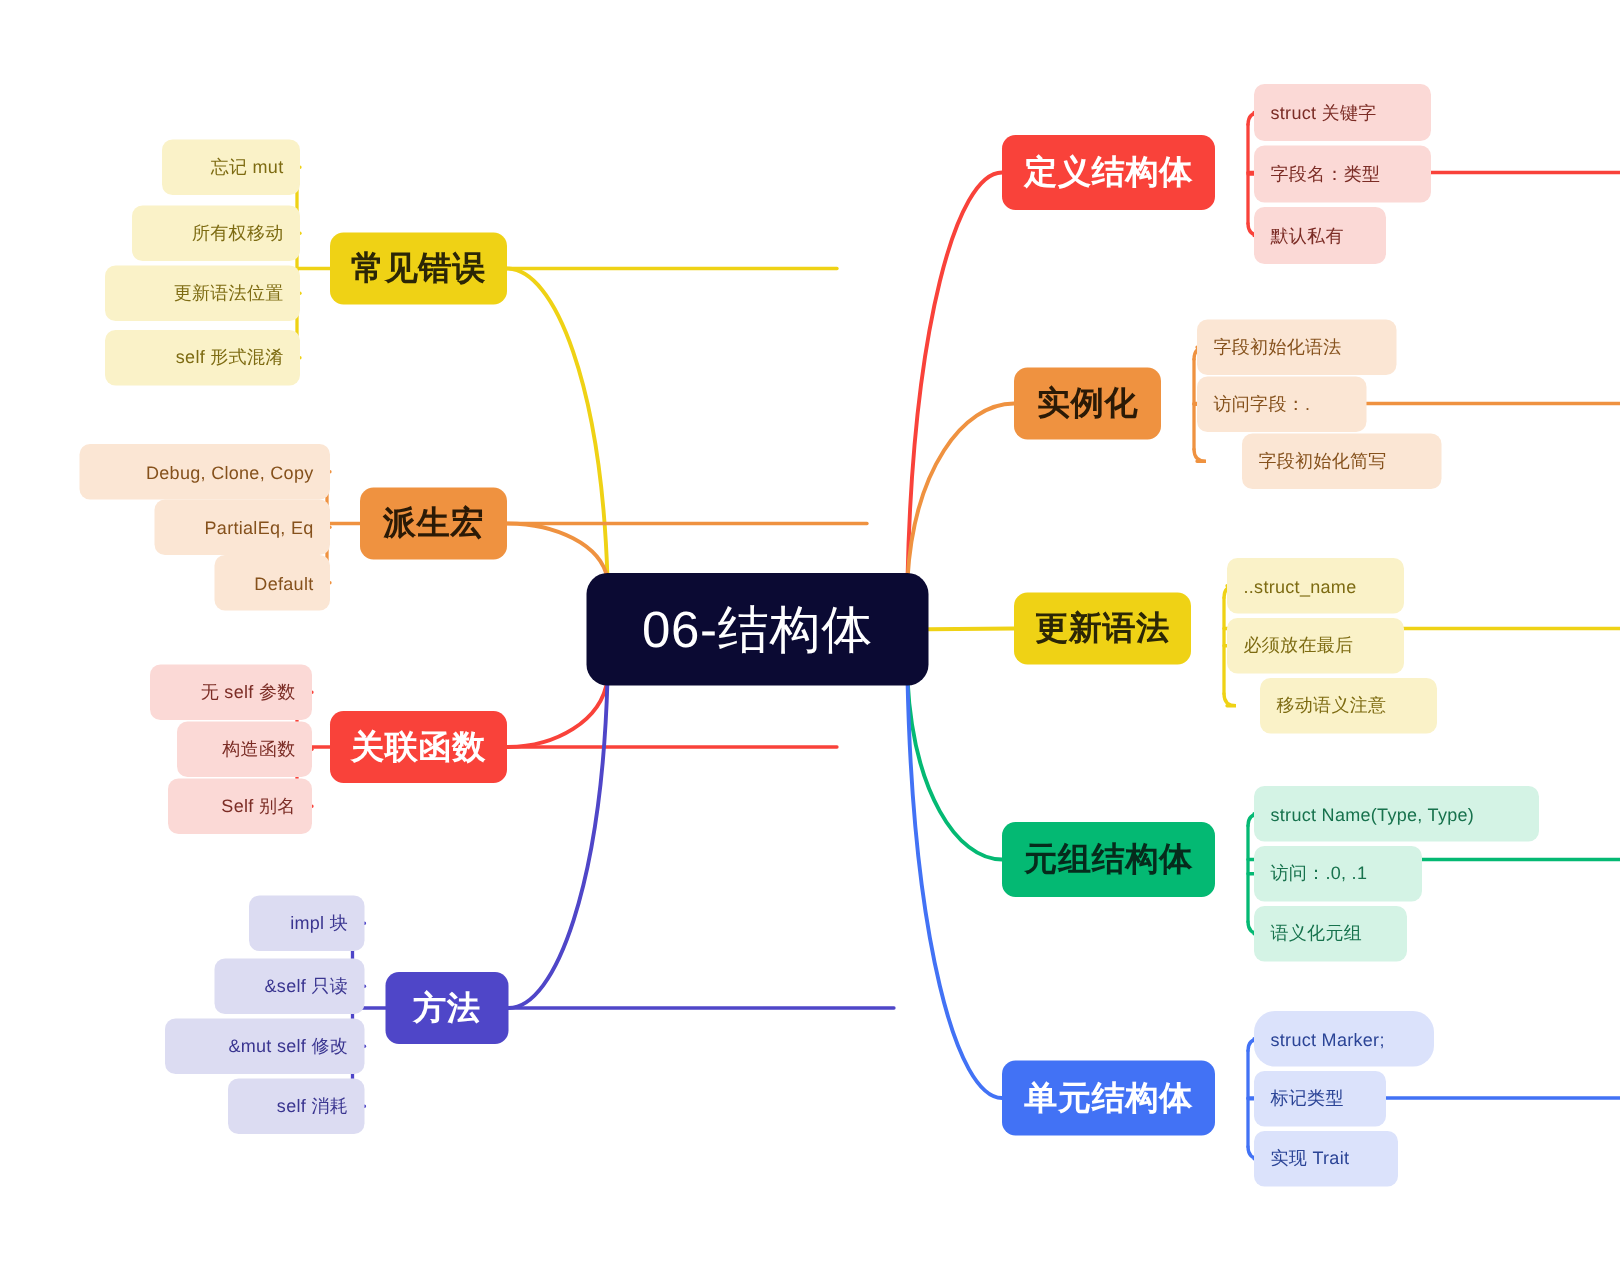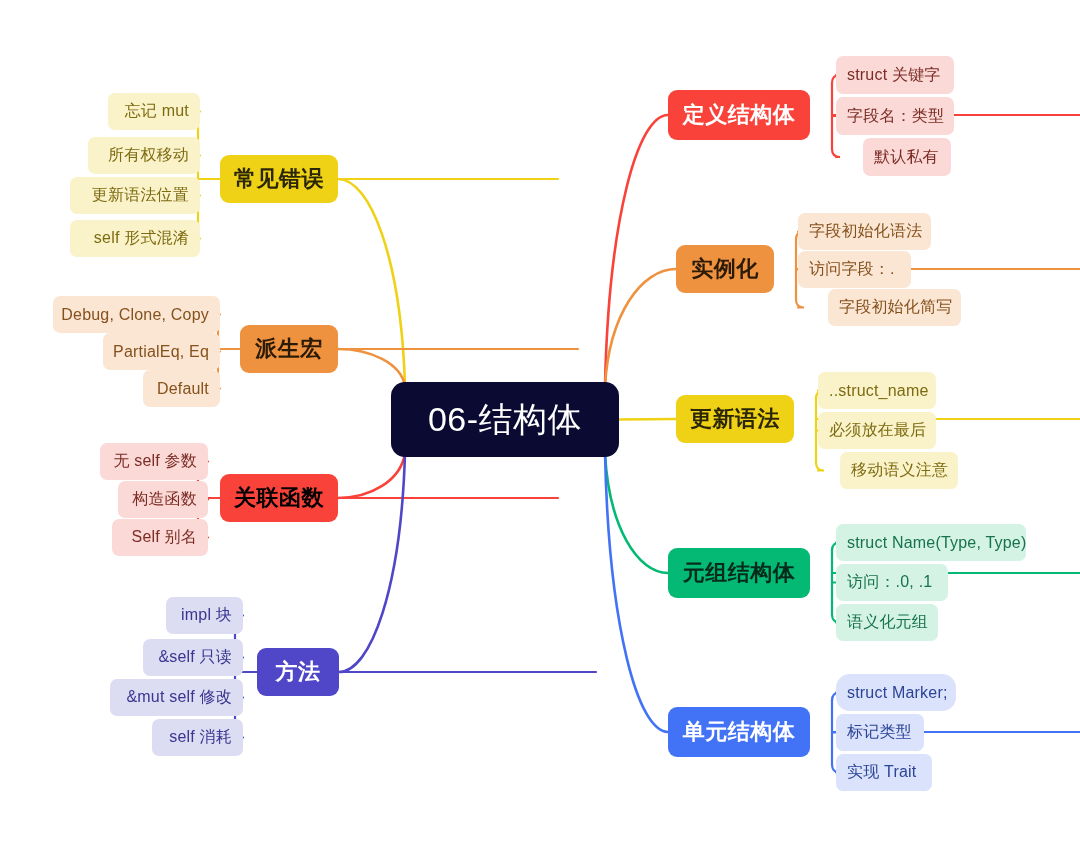--- a/index.html
+++ b/index.html
@@ -43,21 +43,21 @@
     padding: 0 22px;
   }
   .branch-node {
     font-size: 22px;
     font-weight: 700;
     border-radius: 9px;
     padding: 0 16px;
     letter-spacing: 0.5px;
   }
   .leaf-node {
-    font-size: 16px;
+    font-size: 12px;
     font-weight: 400;
     border-radius: 7px;
     padding: 0 11px;
     letter-spacing: 0.2px;
   }
   .leaf-right { justify-content: flex-start; }
   .leaf-left  { justify-content: flex-end; }
 
   #footer {
     position: absolute;
@@ -136,21 +136,21 @@
       <path d="M 235 657.5 L 243 657.5" fill="none" stroke="#4f46c8" stroke-width="2.2" stroke-linecap="round"></path>
       <path d="M 235 697.5 L 243 697.5" fill="none" stroke="#4f46c8" stroke-width="2.2" stroke-linecap="round"></path>
       <path d="M 235 729.5 Q 235 737.5 227 737.5 L 243 737.5" fill="none" stroke="#4f46c8" stroke-width="2.2" stroke-linecap="round"></path>
     </svg>
 
   <div id="nodes">
       <div class="node root-node" style="left: 391px; top: 382px; width: 228px; height: 75px; background: rgb(11, 10, 51); color: rgb(255, 255, 255);">06-结构体</div>
       <div class="node branch-node" style="left: 668px; top: 90px; width: 142px; height: 50px; background: rgb(249, 66, 58); color: rgb(255, 255, 255);">定义结构体</div>
       <div class="node leaf-node leaf-right" style="left: 836px; top: 56px; width: 118px; height: 38px; background: rgb(251, 217, 214); color: rgb(123, 44, 37);">struct 关键字</div>
       <div class="node leaf-node leaf-right" style="left: 836px; top: 97px; width: 118px; height: 38px; background: rgb(251, 217, 214); color: rgb(123, 44, 37);">字段名：类型</div>
-      <div class="node leaf-node leaf-right" style="left: 836px; top: 138px; width: 88px; height: 38px; background: rgb(251, 217, 214); color: rgb(123, 44, 37); margin-left: 27px;">默认私有</div>
+      <div class="node leaf-node leaf-right" style="left: 836px; top: 138px; width: 88px; height: 38px; background: rgb(251, 217, 214); color: rgb(123, 44, 37);">默认私有</div>
       <div class="node branch-node" style="left: 676px; top: 245px; width: 98px; height: 48px; background: rgb(239, 146, 64); color: rgb(43, 26, 6);">实例化</div>
       <div class="node leaf-node leaf-right" style="left: 798px; top: 213px; width: 133px; height: 37px; background: rgb(251, 230, 212); color: rgb(133, 81, 28);">字段初始化语法</div>
       <div class="node leaf-node leaf-right" style="left: 798px; top: 251px; width: 113px; height: 37px; background: rgb(251, 230, 212); color: rgb(133, 81, 28);">访问字段：.</div>
       <div class="node leaf-node leaf-right" style="left: 828px; top: 289px; width: 133px; height: 37px; background: rgb(251, 230, 212); color: rgb(133, 81, 28);">字段初始化简写</div>
       <div class="node branch-node" style="left: 676px; top: 395px; width: 118px; height: 48px; background: rgb(239, 210, 21); color: rgb(43, 38, 6);">更新语法</div>
       <div class="node leaf-node leaf-right" style="left: 818px; top: 372px; width: 118px; height: 37px; background: rgb(250, 242, 200); color: rgb(125, 107, 18);">..struct_name</div>
       <div class="node leaf-node leaf-right" style="left: 818px; top: 412px; width: 118px; height: 37px; background: rgb(250, 242, 200); color: rgb(125, 107, 18);">必须放在最后</div>
       <div class="node leaf-node leaf-right" style="left: 818px; top: 452px; width: 118px; height: 37px; background: rgb(250, 242, 200); color: rgb(125, 107, 18); margin-left: 22px;">移动语义注意</div>
       <div class="node branch-node" style="left: 668px; top: 548px; width: 142px; height: 50px; background: rgb(4, 185, 115); color: rgb(6, 43, 28);">元组结构体</div>
       <div class="node leaf-node leaf-right" style="left: 836px; top: 524px; width: 190px; height: 37px; background: rgb(212, 243, 229); color: rgb(23, 114, 77);">struct Name(Type, Type)</div>
@@ -162,21 +162,21 @@
       <div class="node leaf-node leaf-right" style="left: 836px; top: 754px; width: 96px; height: 37px; background: rgb(219, 226, 251); color: rgb(43, 68, 150);">实现 Trait</div>
       <div class="node branch-node" style="left: 220px; top: 155px; width: 118px; height: 48px; background: rgb(239, 210, 21); color: rgb(43, 38, 6);">常见错误</div>
       <div class="node leaf-node leaf-left" style="left: 108px; top: 93px; width: 92px; height: 37px; background: rgb(250, 242, 200); color: rgb(125, 107, 18);">忘记 mut</div>
       <div class="node leaf-node leaf-left" style="left: 88px; top: 137px; width: 112px; height: 37px; background: rgb(250, 242, 200); color: rgb(125, 107, 18);">所有权移动</div>
       <div class="node leaf-node leaf-left" style="left: 70px; top: 177px; width: 130px; height: 37px; background: rgb(250, 242, 200); color: rgb(125, 107, 18);">更新语法位置</div>
       <div class="node leaf-node leaf-left" style="left: 70px; top: 220px; width: 130px; height: 37px; background: rgb(250, 242, 200); color: rgb(125, 107, 18);">self 形式混淆</div>
       <div class="node branch-node" style="left: 240px; top: 325px; width: 98px; height: 48px; background: rgb(239, 146, 64); color: rgb(43, 26, 6);">派生宏</div>
       <div class="node leaf-node leaf-left" style="left: 53px; top: 296px; width: 167px; height: 37px; background: rgb(251, 230, 212); color: rgb(133, 81, 28);">Debug, Clone, Copy</div>
       <div class="node leaf-node leaf-left" style="left: 103px; top: 333px; width: 117px; height: 37px; background: rgb(251, 230, 212); color: rgb(133, 81, 28);">PartialEq, Eq</div>
       <div class="node leaf-node leaf-left" style="left: 143px; top: 370px; width: 77px; height: 37px; background: rgb(251, 230, 212); color: rgb(133, 81, 28);">Default</div>
-      <div class="node branch-node" style="left: 220px; top: 474px; width: 118px; height: 48px; background: rgb(249, 66, 58); color: #000000;">关联函数</div>
+      <div class="node branch-node" style="left: 220px; top: 474px; width: 118px; height: 48px; background: rgb(249, 66, 58); color: #ffffff;">关联函数</div>
       <div class="node leaf-node leaf-left" style="left: 100px; top: 443px; width: 108px; height: 37px; background: rgb(251, 217, 214); color: rgb(123, 44, 37);">无 self 参数</div>
       <div class="node leaf-node leaf-left" style="left: 118px; top: 481px; width: 90px; height: 37px; background: rgb(251, 217, 214); color: rgb(123, 44, 37);">构造函数</div>
       <div class="node leaf-node leaf-left" style="left: 112px; top: 519px; width: 96px; height: 37px; background: rgb(251, 217, 214); color: rgb(123, 44, 37);">Self 别名</div>
       <div class="node branch-node" style="left: 257px; top: 648px; width: 82px; height: 48px; background: rgb(79, 70, 200); color: rgb(255, 255, 255);">方法</div>
       <div class="node leaf-node leaf-left" style="left: 166px; top: 597px; width: 77px; height: 37px; background: rgb(220, 220, 242); color: rgb(58, 53, 144);">impl 块</div>
       <div class="node leaf-node leaf-left" style="left: 143px; top: 639px; width: 100px; height: 37px; background: rgb(220, 220, 242); color: rgb(58, 53, 144);">&amp;self 只读</div>
       <div class="node leaf-node leaf-left" style="left: 110px; top: 679px; width: 133px; height: 37px; background: rgb(220, 220, 242); color: rgb(58, 53, 144);">&amp;mut self 修改</div>
       <div class="node leaf-node leaf-left" style="left: 152px; top: 719px; width: 91px; height: 37px; background: rgb(220, 220, 242); color: rgb(58, 53, 144);">self 消耗</div>
     </div>
 

